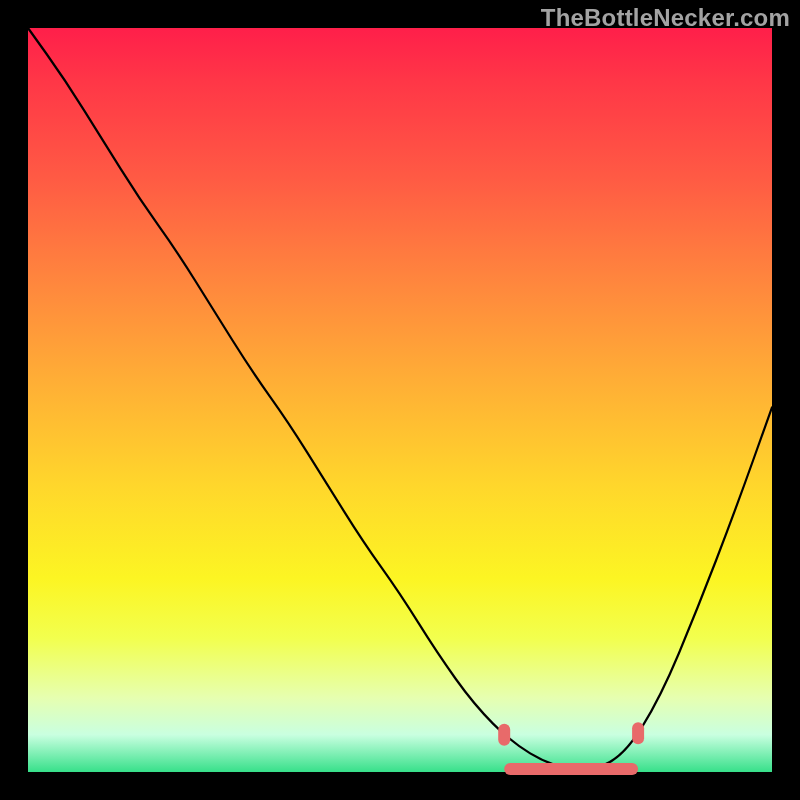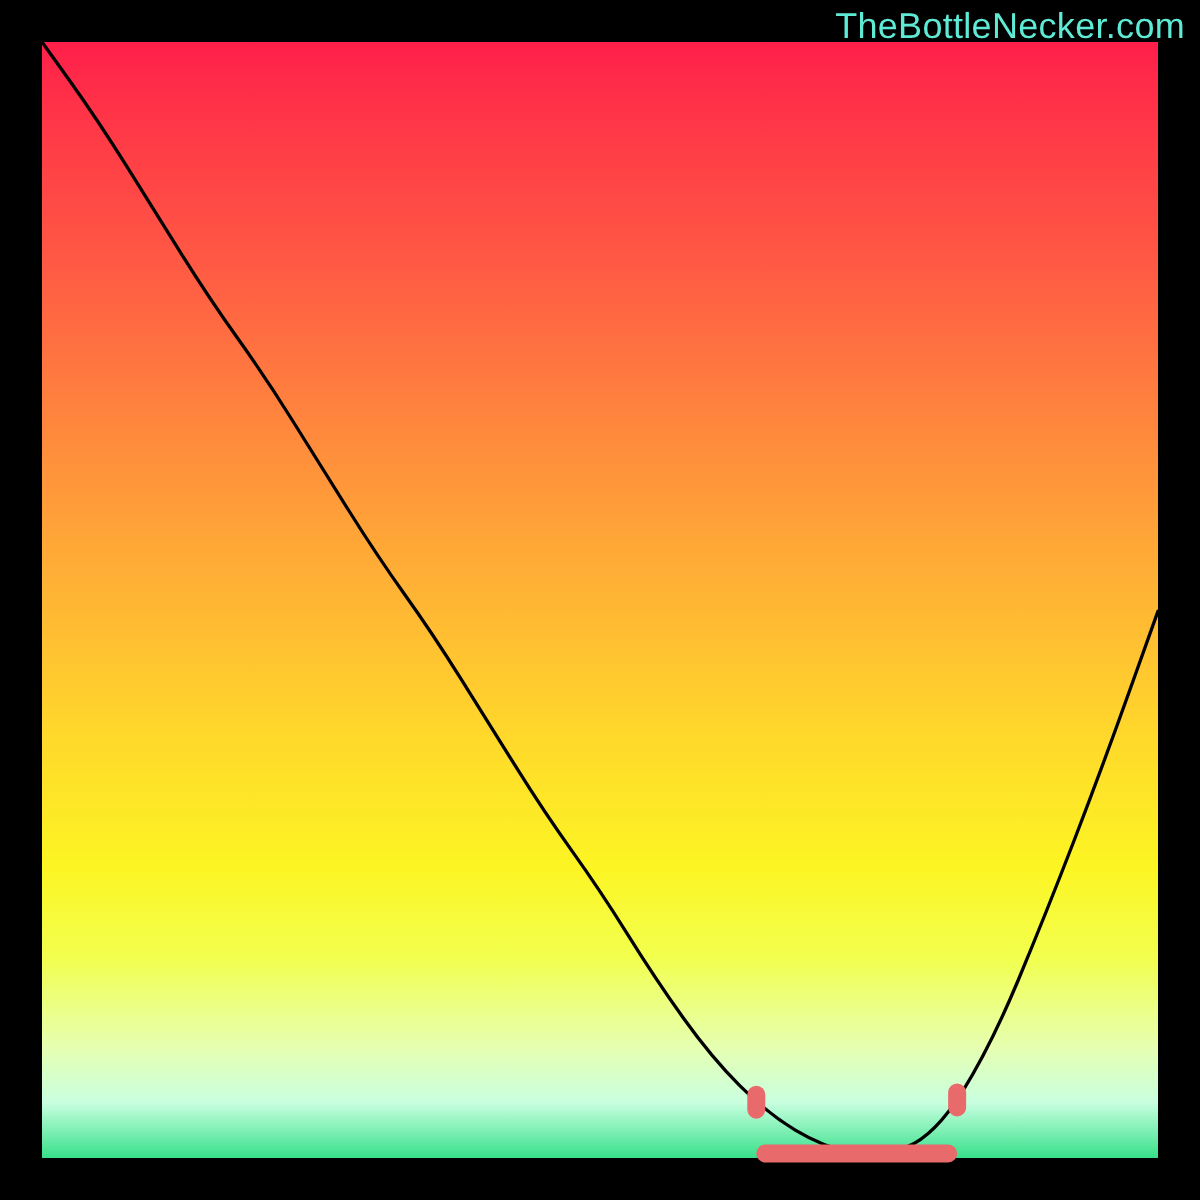--- a/index.html
+++ b/index.html
@@ -14,23 +14,23 @@
   .frame {
     position: relative;
     width: 800px;
     height: 800px;
     background: #000;
   }
   .watermark {
     position: absolute;
     top: 4px;
     right: 10px;
-    color: #5eead4;
+    color: #a3a3a3;
     font-size: 24px;
-    font-weight: 400;
+    font-weight: 700;
     letter-spacing: 0.2px;
     z-index: 10;
   }
   .plot-area {
     position: absolute;
     left: 28px;
     top: 28px;
     width: 744px;
     height: 744px;
   }

